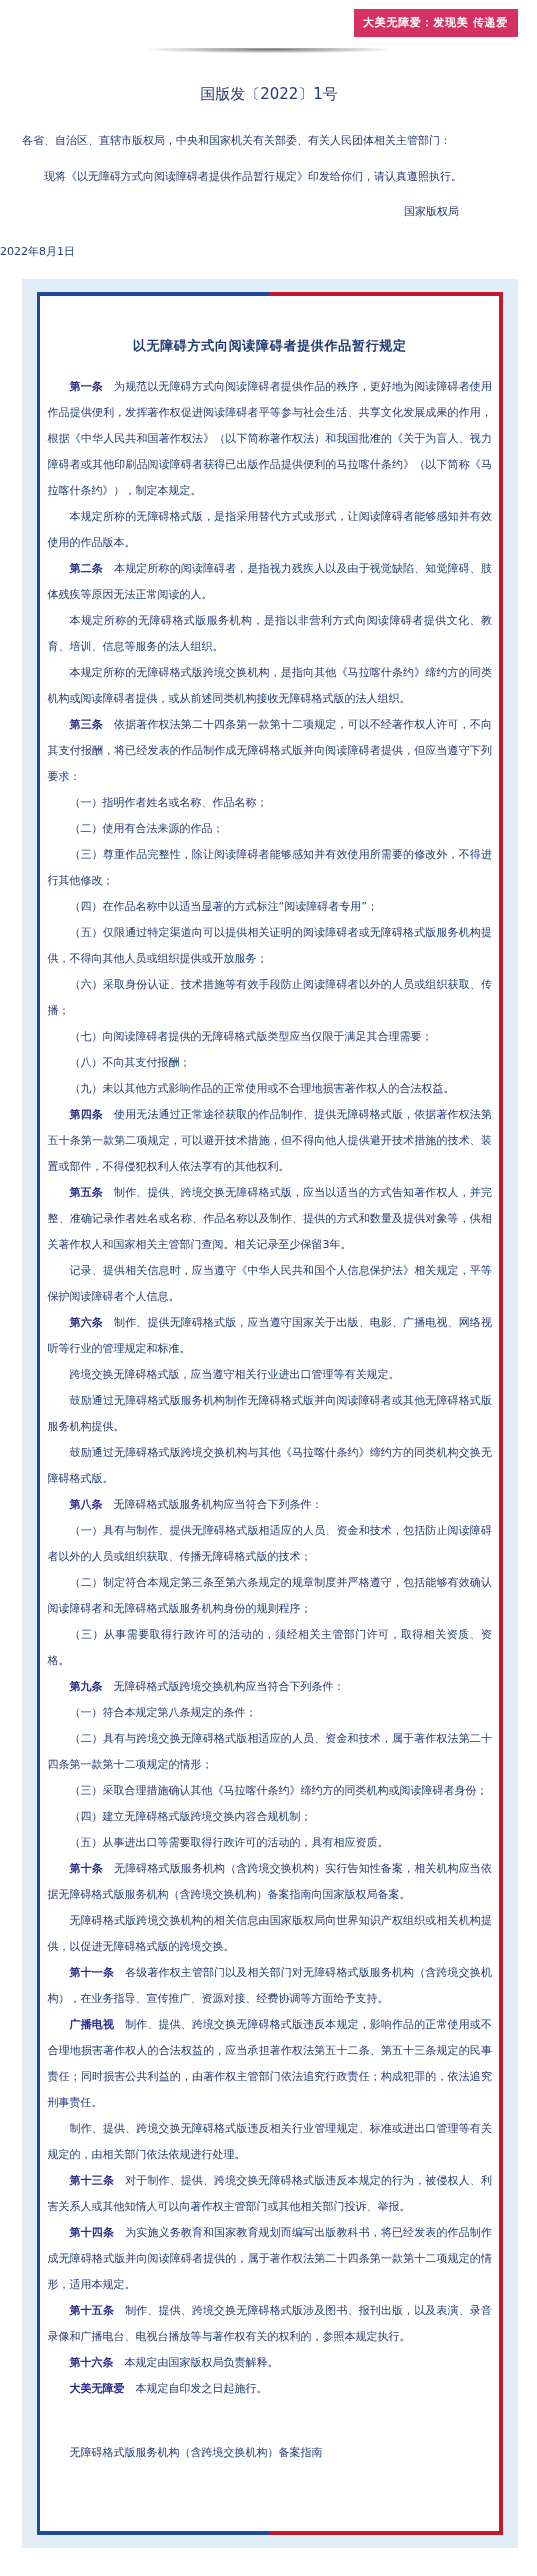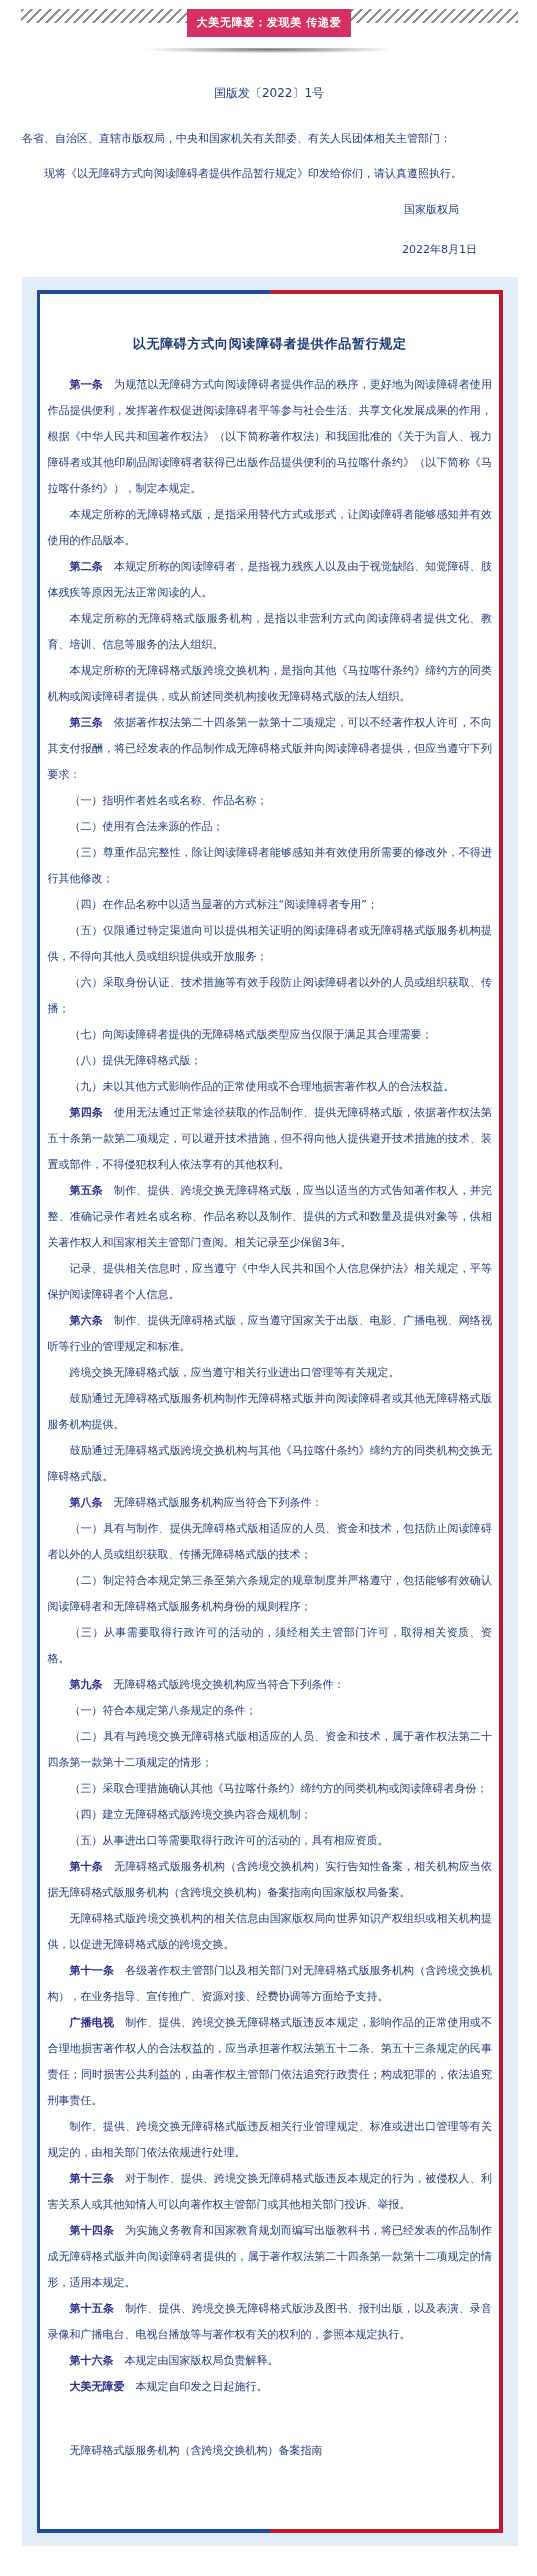--- a/index.html
+++ b/index.html
@@ -14,55 +14,55 @@
     --banner-pink:#d43162;
     --frame-blue:#1e4b9b;
     --frame-red:#c11a2b;
     --panel-blue:#e2eef7;
     --ink:#1f3a75;
     --label-ink:#2b2f8a;
   }
   .page{width:538px;}
   
   .banner-row{
-    display:flex;align-items:flex-start;
-    margin:8.8px 20.5px 0 20.5px;height:28px;
+    display:flex;align-items:flex-end;
+    margin:8.8px 20.5px 0 20.5px;height:28px;flex-direction:column;
   }
   .hatch{
     flex:1;height:14.6px;
     background:repeating-linear-gradient(135deg,#8f8f8f 0 2.2px,#ffffff 2.2px 6.6px);
   }
   .banner-pill{
     background:var(--banner-pink);
     color:#ffffff;font-weight:bold;font-size:11px;
     padding:6.6px 9.5px;white-space:nowrap;letter-spacing:0.7px;
   }
   .shadow-divider{
     width:337px;height:7.3px;margin:11.7px auto 0;
     background:radial-gradient(50% 5.1px at 50% 1.5px, rgba(35,35,35,.62), rgba(35,35,35,0) 75%);
   }
   
   .doc-number{
     text-align:center;color:var(--ink);
-    font-size:12px;margin-top:29px;
+    font-size:15px;margin-top:29px;
   }
   .salutation{
     margin:29px 19px 0 22px;color:var(--ink);
     font-size:11px;line-height:1.5;
   }
   .intro{
     margin:19px 19px 0 22px;color:var(--ink);
-    font-size:11px;text-indent:2em;line-height:1.5;
+    font-size:11px;text-indent:2em;line-height:1.5;font-family:Liberation Serif, serif;
   }
   .issuer{
     text-align:right;color:var(--ink);font-size:11px;
     margin:19px 79px 0 0;
   }
   .date{
-    text-align:right;color:var(--ink);font-size:11px;
+    text-align:left;color:var(--ink);font-size:11px;
     margin:25px 61px 0 0;
   }
   
   .panel{
     margin:20.5px 20.5px 0 22px;
     background:var(--panel-blue);
     padding:13px 14.6px;
   }
   .reg-frame{
     padding:3.7px;
@@ -122,21 +122,21 @@
             <p class="para">本规定所称的无障碍格式版服务机构，是指以非营利方式向阅读障碍者提供文化、教育、培训、信息等服务的法人组织。</p>
             <p class="para">本规定所称的无障碍格式版跨境交换机构，是指向其他《马拉喀什条约》缔约方的同类机构或阅读障碍者提供，或从前述同类机构接收无障碍格式版的法人组织。</p>
             <p class="para"><b class="art">第三条</b>　依据著作权法第二十四条第一款第十二项规定，可以不经著作权人许可，不向其支付报酬，将已经发表的作品制作成无障碍格式版并向阅读障碍者提供，但应当遵守下列要求：</p>
             <p class="para">（一）指明作者姓名或名称、作品名称；</p>
             <p class="para">（二）使用有合法来源的作品；</p>
             <p class="para">（三）尊重作品完整性，除让阅读障碍者能够感知并有效使用所需要的修改外，不得进行其他修改；</p>
             <p class="para">（四）在作品名称中以适当显著的方式标注“阅读障碍者专用”；</p>
             <p class="para">（五）仅限通过特定渠道向可以提供相关证明的阅读障碍者或无障碍格式版服务机构提供，不得向其他人员或组织提供或开放服务；</p>
             <p class="para">（六）采取身份认证、技术措施等有效手段防止阅读障碍者以外的人员或组织获取、传播；</p>
             <p class="para">（七）向阅读障碍者提供的无障碍格式版类型应当仅限于满足其合理需要；</p>
-            <p class="para">（八）提供无障碍格式版；</p>
+            <p class="para">（八）不向其支付报酬；</p>
             <p class="para">（九）未以其他方式影响作品的正常使用或不合理地损害著作权人的合法权益。</p>
             <p class="para"><b class="art">第四条</b>　使用无法通过正常途径获取的作品制作、提供无障碍格式版，依据著作权法第五十条第一款第二项规定，可以避开技术措施，但不得向他人提供避开技术措施的技术、装置或部件，不得侵犯权利人依法享有的其他权利。</p>
             <p class="para"><b class="art">第五条</b>　制作、提供、跨境交换无障碍格式版，应当以适当的方式告知著作权人，并完整、准确记录作者姓名或名称、作品名称以及制作、提供的方式和数量及提供对象等，供相关著作权人和国家相关主管部门查阅。相关记录至少保留3年。</p>
             <p class="para">记录、提供相关信息时，应当遵守《中华人民共和国个人信息保护法》相关规定，平等保护阅读障碍者个人信息。</p>
             <p class="para"><b class="art">第六条</b>　制作、提供无障碍格式版，应当遵守国家关于出版、电影、广播电视、网络视听等行业的管理规定和标准。</p>
             <p class="para">跨境交换无障碍格式版，应当遵守相关行业进出口管理等有关规定。</p>
             <p class="para">鼓励通过无障碍格式版服务机构制作无障碍格式版并向阅读障碍者或其他无障碍格式版服务机构提供。</p>
             <p class="para">鼓励通过无障碍格式版跨境交换机构与其他《马拉喀什条约》缔约方的同类机构交换无障碍格式版。</p>
             <p class="para"><b class="art">第八条</b>　无障碍格式版服务机构应当符合下列条件：</p>
             <p class="para">（一）具有与制作、提供无障碍格式版相适应的人员、资金和技术，包括防止阅读障碍者以外的人员或组织获取、传播无障碍格式版的技术；</p>

